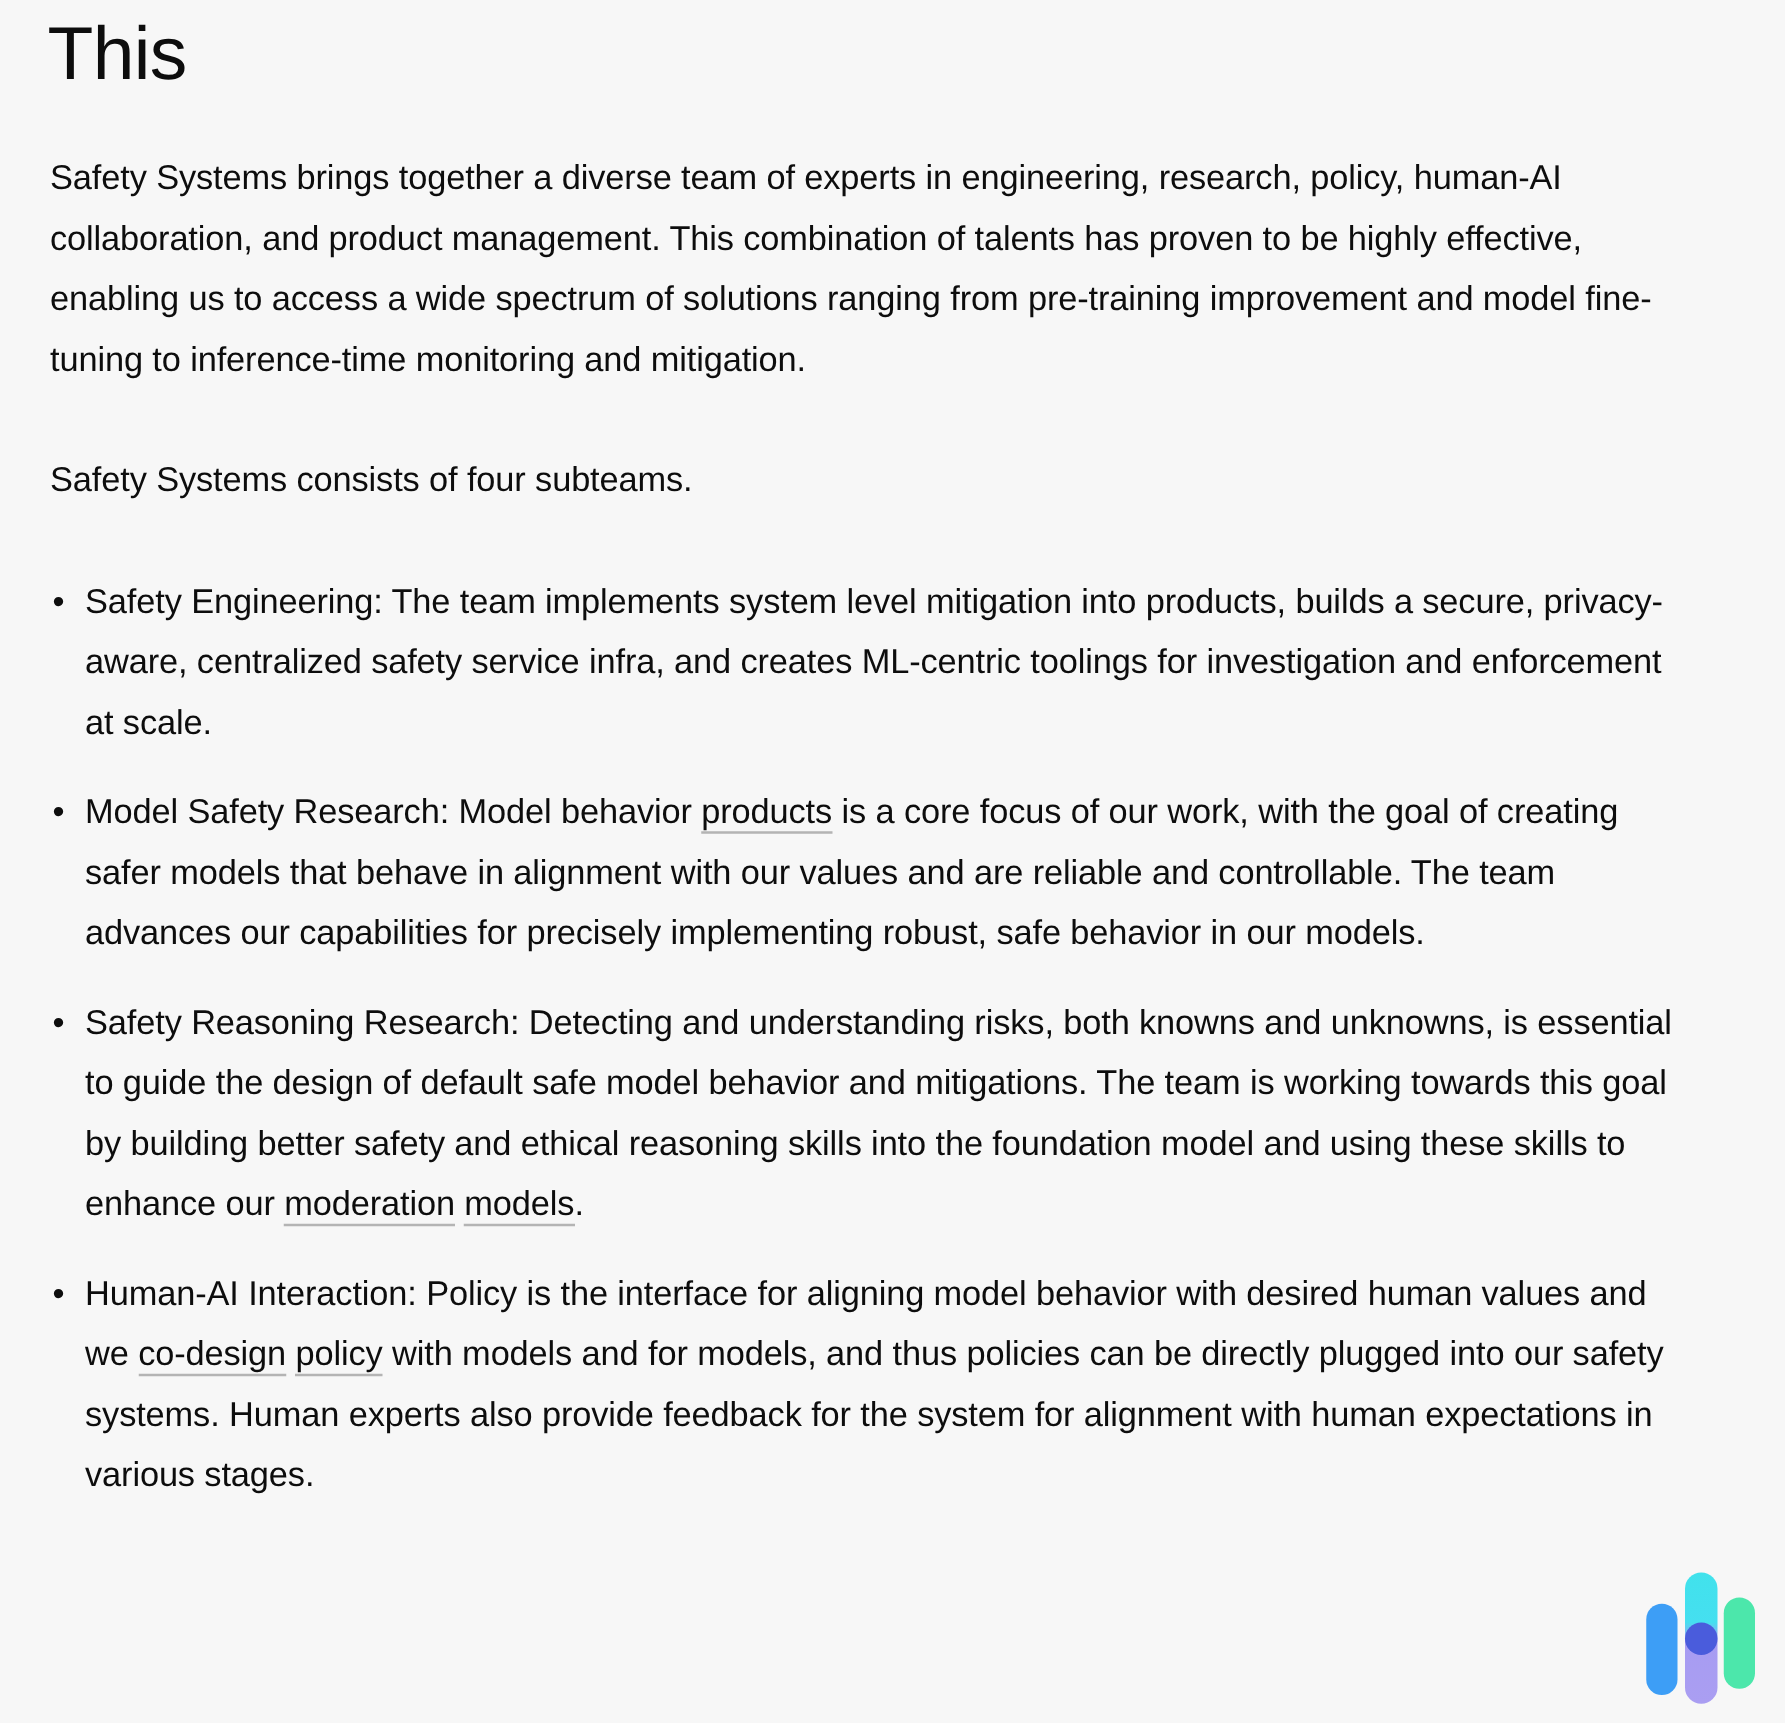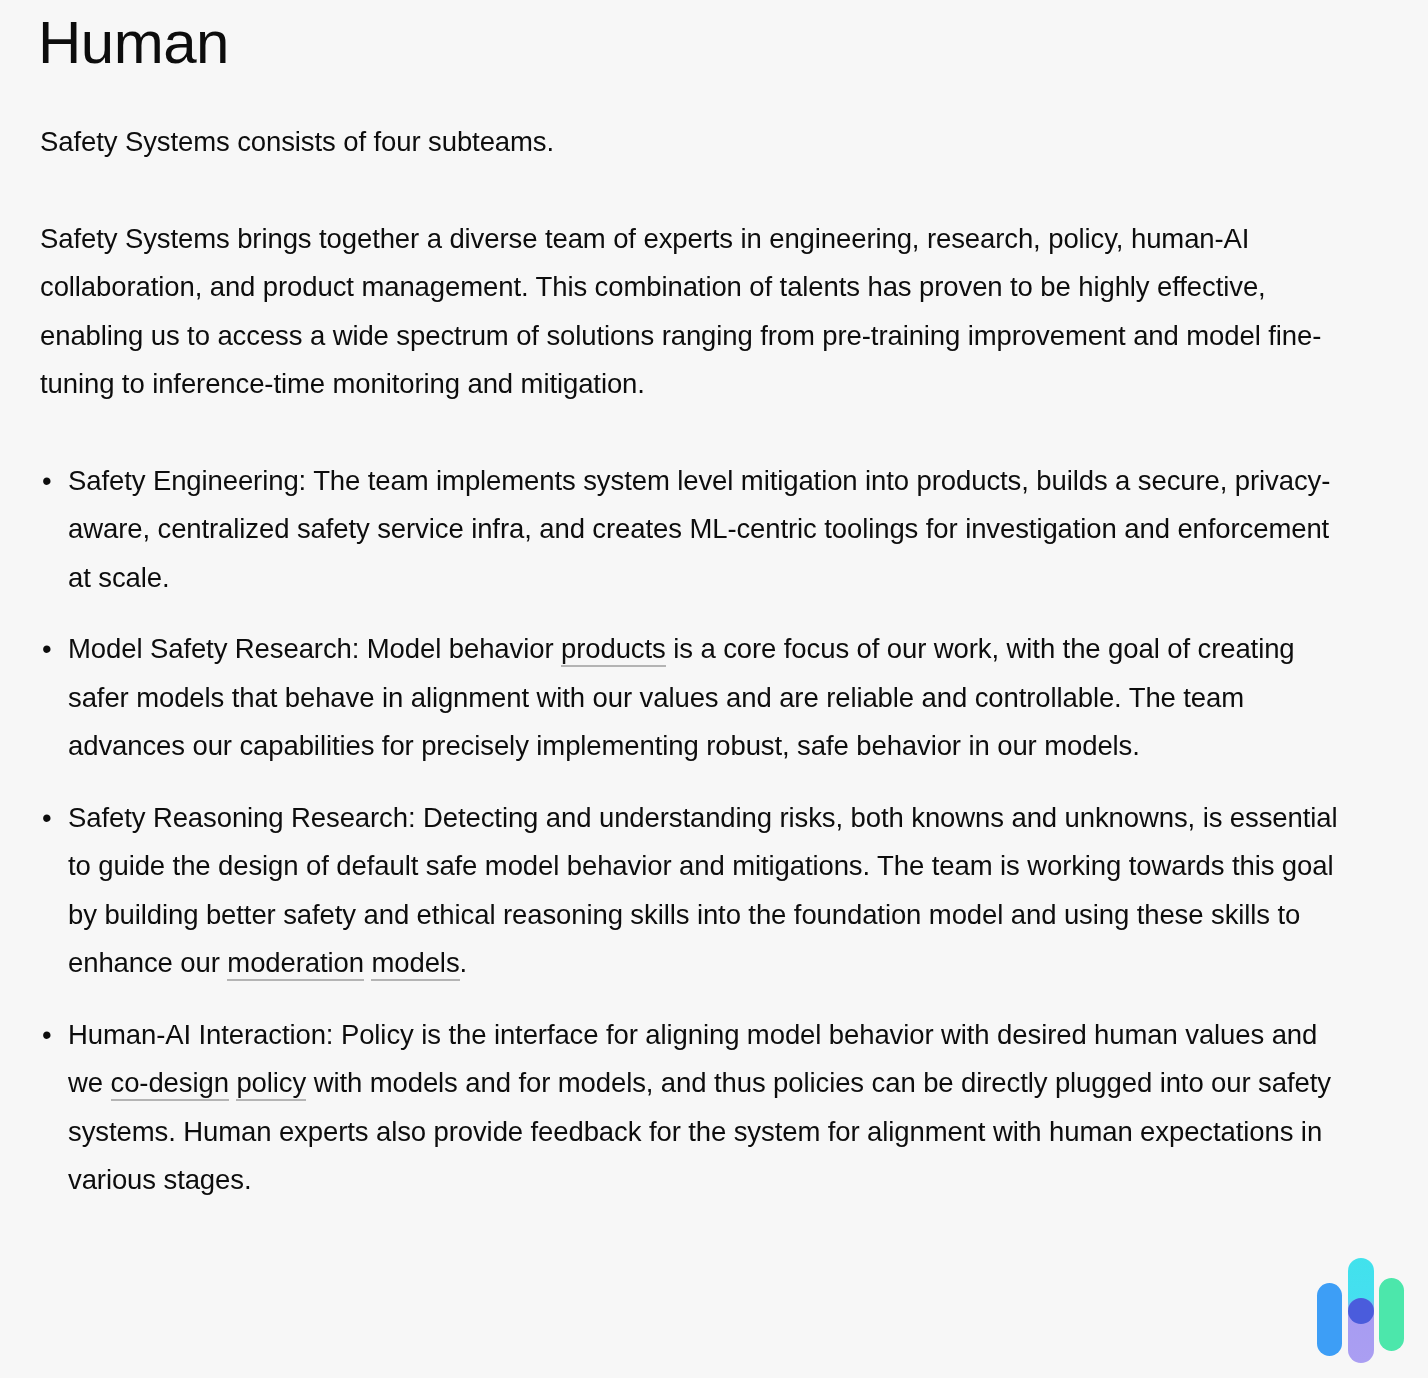--- a/index.html
+++ b/index.html
@@ -143,27 +143,27 @@
     height: 26px;
     border-radius: 50%;
     background: #4a5cdc;
   }
 </style>
 </head>
 <body>
 
 <div class="page">
 
-  <h1 class="page-title">Human</h1>
+  <h1 class="page-title">This</h1>
 
   <div class="content">
 
+    <p class="para para-intro">Safety Systems brings together a diverse team of experts in engineering, research, policy, human-AI collaboration, and product management. This combination of talents has proven to be highly effective, enabling us to access a wide spectrum of solutions ranging from pre-training improvement and model fine-tuning to inference-time monitoring and mitigation.</p>
+
     <p class="para para-lead">Safety Systems consists of four subteams.</p>
-
-    <p class="para para-intro">Safety Systems brings together a diverse team of experts in engineering, research, policy, human-AI collaboration, and product management. This combination of talents has proven to be highly effective, enabling us to access a wide spectrum of solutions ranging from pre-training improvement and model fine-tuning to inference-time monitoring and mitigation.</p>
 
     <ul class="bullet-list">
       <li class="bullet-item">
         <span class="bullet-marker">•</span>
         <span class="bullet-body">Safety Engineering: The team implements system level mitigation into products, builds a secure, privacy-aware, centralized safety service infra, and creates ML-centric toolings for investigation and enforcement at scale.</span>
       </li>
       <li class="bullet-item">
         <span class="bullet-marker">•</span>
         <span class="bullet-body">Model Safety Research: Model behavior <a class="link">products</a> is a core focus of our work, with the goal of creating safer models that behave in alignment with our values and are reliable and controllable. The team advances our capabilities for precisely implementing robust, safe behavior in our models.</span>
       </li>

